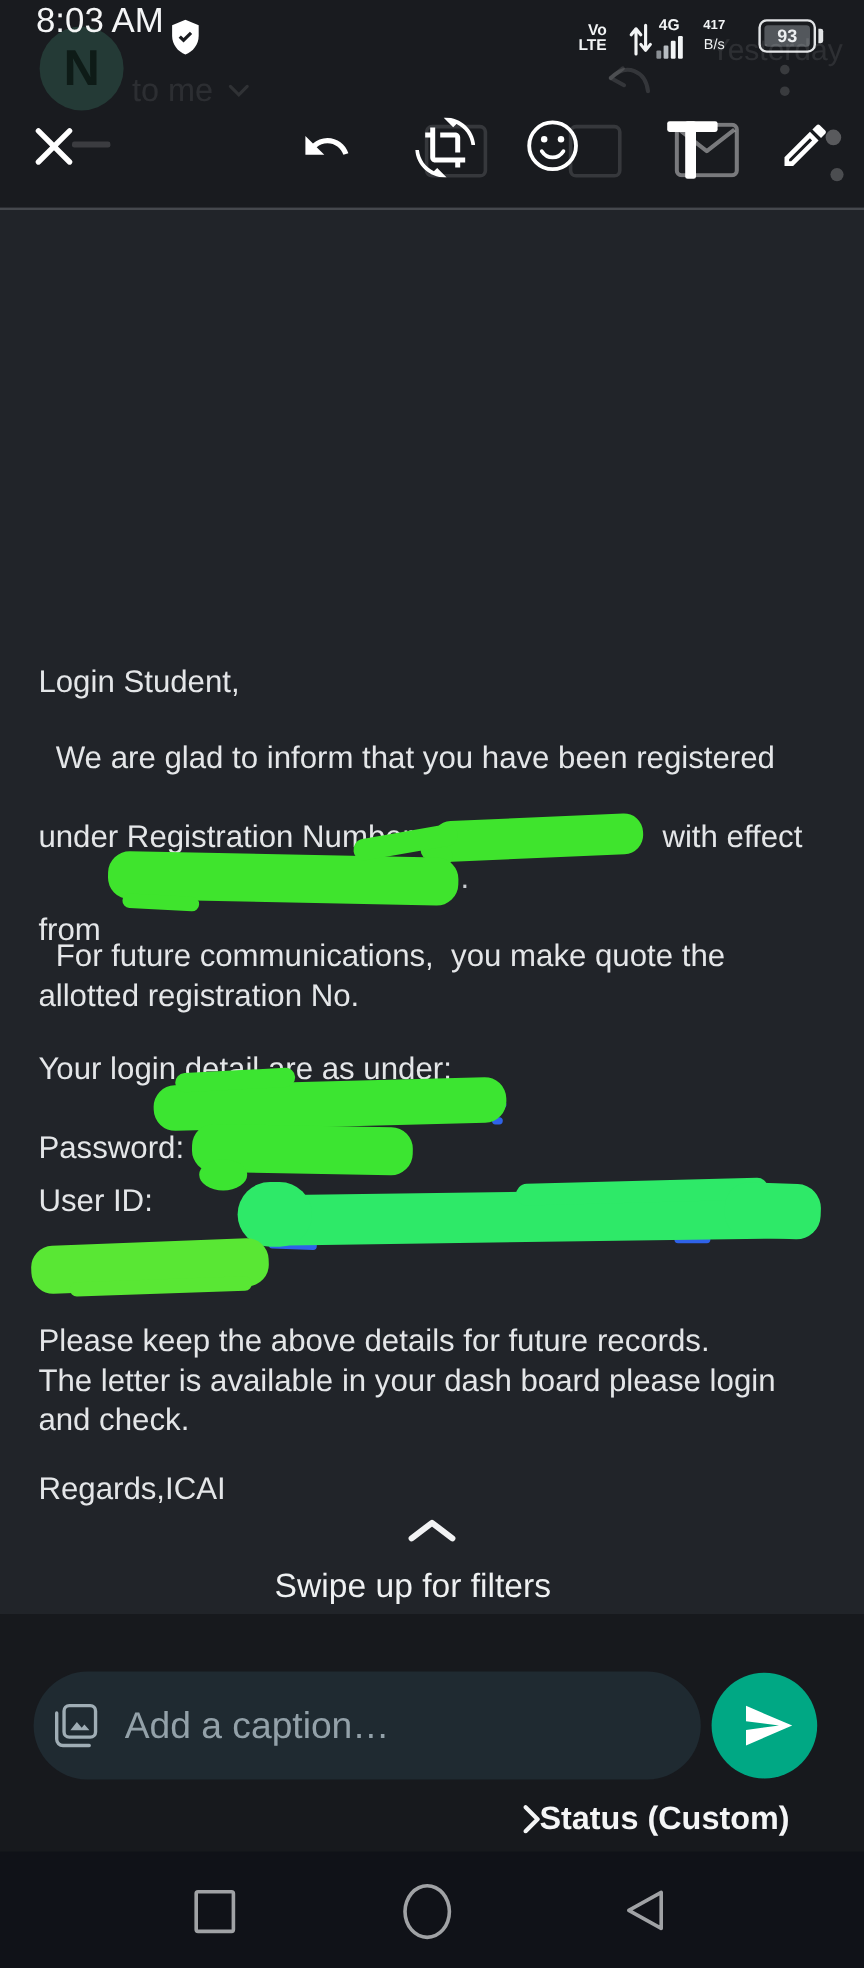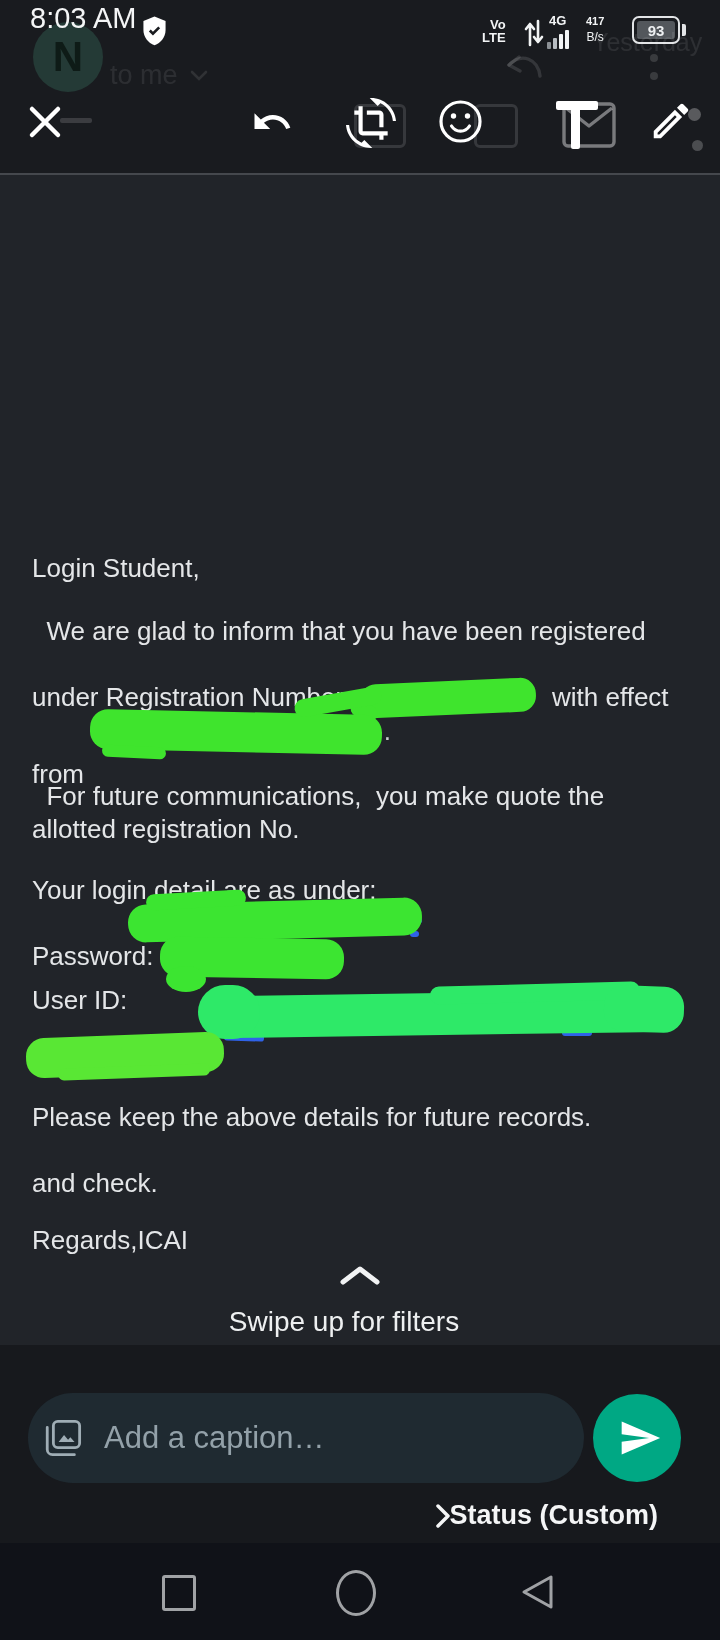--- a/index.html
+++ b/index.html
@@ -176,20 +176,21 @@
     <div class="eline" style="top:506px;">under Registration Number</div>
     <div class="eline" style="top:506px;left:552px;">with effect</div>
     <div class="eline" style="top:539px;margin-top:44px;">from</div>
     <div class="eline remnant" style="top:540px;left:362px;">0 .</div>
     <div class="eline" style="top:605px;">  For future communications,  you make quote the</div>
     <div class="eline" style="top:638px;">allotted registration No.</div>
     <div class="eline" style="top:699px;">Your login detail are as under:</div>
     <div class="eline" style="top:772px;margin-top:37px;">User ID:</div>
     <div class="eline" style="top:765px;">Password:</div>
     <div class="eline" style="top:926px;">Please keep the above details for future records.</div>
+    <div class="eline" style="top:959px;">The letter is available in your dash board please login</div>
     <div class="eline" style="top:992px;">and check.</div>
     <div class="eline" style="top:1049px;">Regards,ICAI</div>
 
     <i class="frag" style="left:130px;top:747px;width:10px;height:8px;"></i>
     <i class="frag" style="left:396px;top:743px;width:26px;height:7px;transform:rotate(-8deg);"></i>
     <i class="frag" style="left:410px;top:756px;width:9px;height:6px;"></i>
     <i class="frag" style="left:224px;top:859px;width:40px;height:7px;transform:rotate(2deg);"></i>
     <i class="frag" style="left:562px;top:855px;width:30px;height:6px;"></i>
     <i class="frag" style="left:648px;top:839px;width:14px;height:6px;"></i>
     <i class="frag" style="left:70px;top:893px;width:42px;height:7px;transform:rotate(-3deg);"></i>

